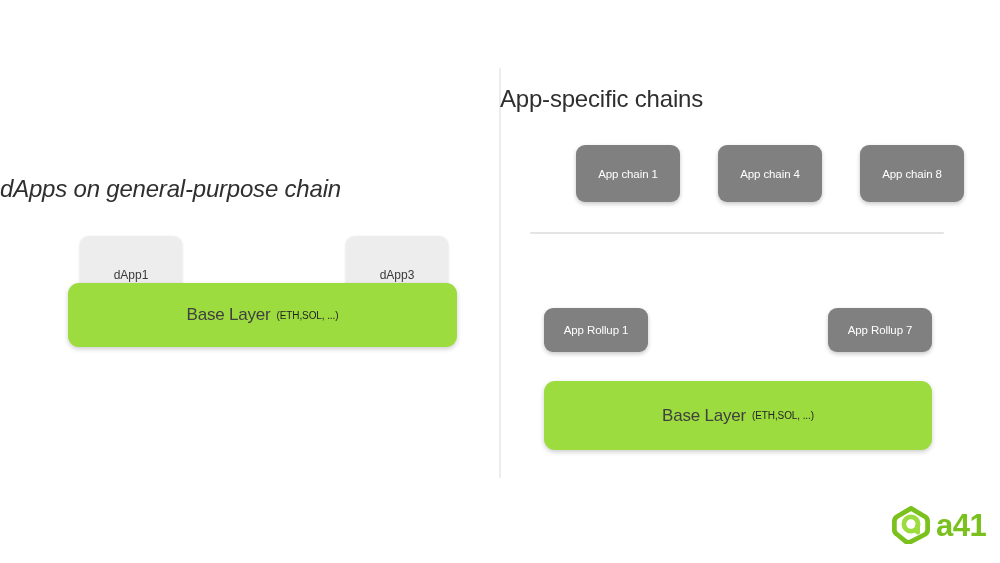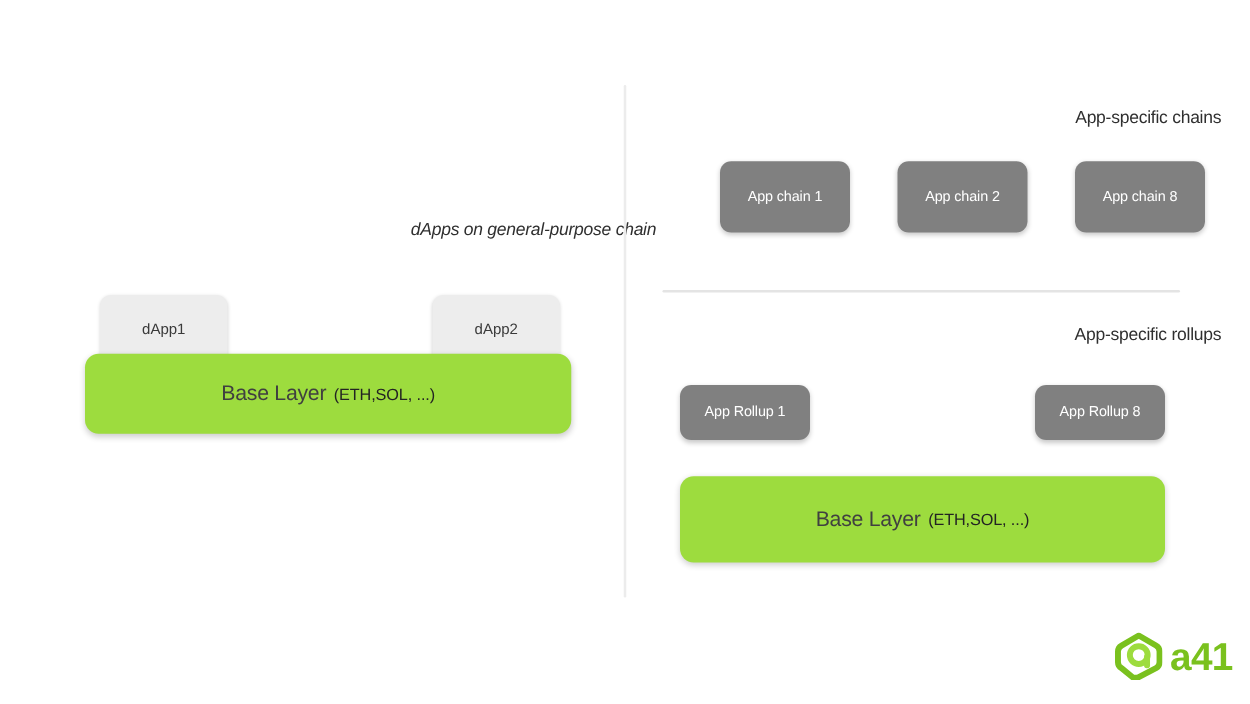--- a/index.html
+++ b/index.html
@@ -17,26 +17,26 @@
   }
 
   .stage {
     position: absolute;
     inset: 0;
   }
 
   
   .heading {
     position: absolute;
-    font-size: 14px;
+    font-size: 24px;
     font-weight: 400;
     letter-spacing: -0.2px;
     color: #2f2f2f;
     white-space: nowrap;
-    text-align: right;
+    text-align: left;
   }
 
   
   .left-heading {
     left: 0;
     top: 175px;
     width: 525px;
     font-style: italic;
   }
 
@@ -51,21 +51,21 @@
   }
   .dapp-box {
     width: 102px;
     height: 60px;
     background: #ededed;
     border-radius: 9px 9px 4px 4px;
     box-shadow: 0 1px 3px rgba(0,0,0,0.16);
     display: flex;
     align-items: flex-start;
     justify-content: center;
-    padding-top: 20px;
+    padding-top: 32px;
     box-sizing: border-box;
     font-size: 12px;
     color: #3a3a3a;
   }
 
   .base-layer {
     position: absolute;
     background: #9ddc3e;
     border-radius: 11px;
     box-shadow: 0 2px 5px rgba(0,0,0,0.20);
@@ -85,21 +85,21 @@
     top: 381px;
     width: 388px;
     height: 69px;
   }
   .base-title {
     font-size: 17px;
     color: #404040;
     letter-spacing: -0.2px;
   }
   .base-sub {
-    font-size: 13px;
+    font-size: 10px;
     color: #232323;
     margin-left: 6px;
     letter-spacing: -0.1px;
   }
 
   
   .v-divider {
     position: absolute;
     left: 499px;
     top: 68px;
@@ -130,21 +130,21 @@
     width: 477px;
   }
 
   .gray-row {
     position: absolute;
     left: 544px;
     width: 388px;
     display: flex;
     justify-content: space-between;
   }
-  .chain-row { top: 129px; padding-left: 32px; }
+  .chain-row { top: 145px; padding-left: 32px; }
   .rollup-row { top: 308px; }
 
   .gray-box {
     width: 104px;
     background: #808080;
     border-radius: 9px;
     box-shadow: 0 2px 4px rgba(0,0,0,0.22);
     color: #ffffff;
     font-size: 11.5px;
     display: flex;
@@ -184,54 +184,53 @@
 
 <div class="stage">
 
   <div class="heading left-heading">dApps on general-purpose chain</div>
 
   <div class="dapp-row">
     <div class="dapp-box">
       <span>dApp1</span>
     </div>
     <div class="dapp-box">
-      <span>dApp2</span>
+      <span>dApp3</span>
     </div>
   </div>
 
   <div class="base-layer base-layer-left">
     <span class="base-title">Base Layer</span>
     <span class="base-sub">(ETH,SOL, ...)</span>
   </div>
 
   <div class="v-divider"></div>
   <div class="h-divider"></div>
 
   <div class="heading chains-heading">App-specific chains</div>
 
   <div class="gray-row chain-row">
     <div class="gray-box">
       <span>App chain 1</span>
     </div>
     <div class="gray-box">
-      <span>App chain 2</span>
+      <span>App chain 4</span>
     </div>
     <div class="gray-box">
       <span>App chain 8</span>
     </div>
   </div>
 
-  <div class="heading rollups-heading">App-specific rollups</div>
 
   <div class="gray-row rollup-row">
     <div class="gray-box">
       <span>App Rollup 1</span>
     </div>
     <div class="gray-box">
-      <span>App Rollup 8</span>
+      <span>App Rollup 7</span>
     </div>
   </div>
 
   <div class="base-layer base-layer-right">
     <span class="base-title">Base Layer</span>
     <span class="base-sub">(ETH,SOL, ...)</span>
   </div>
 
   <div class="logo">
     <svg class="logo-mark" viewBox="0 0 40 40">

